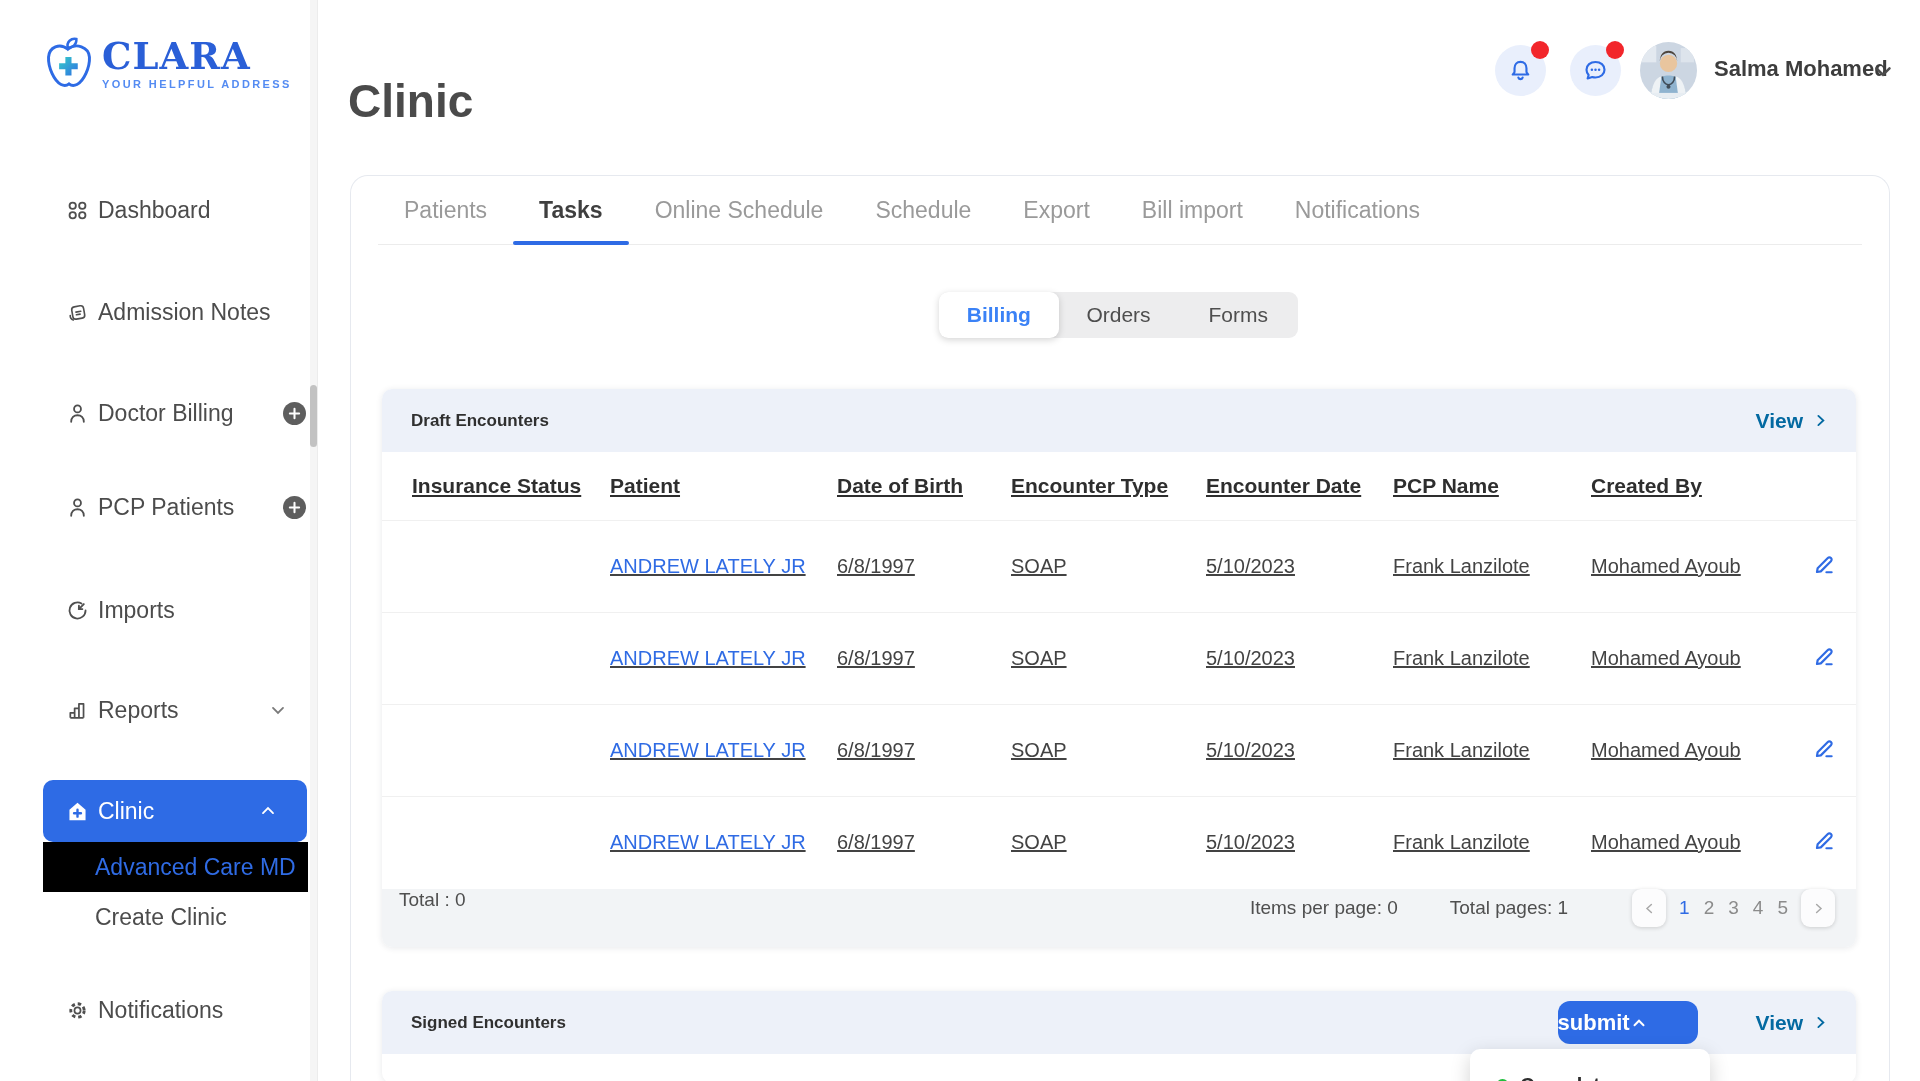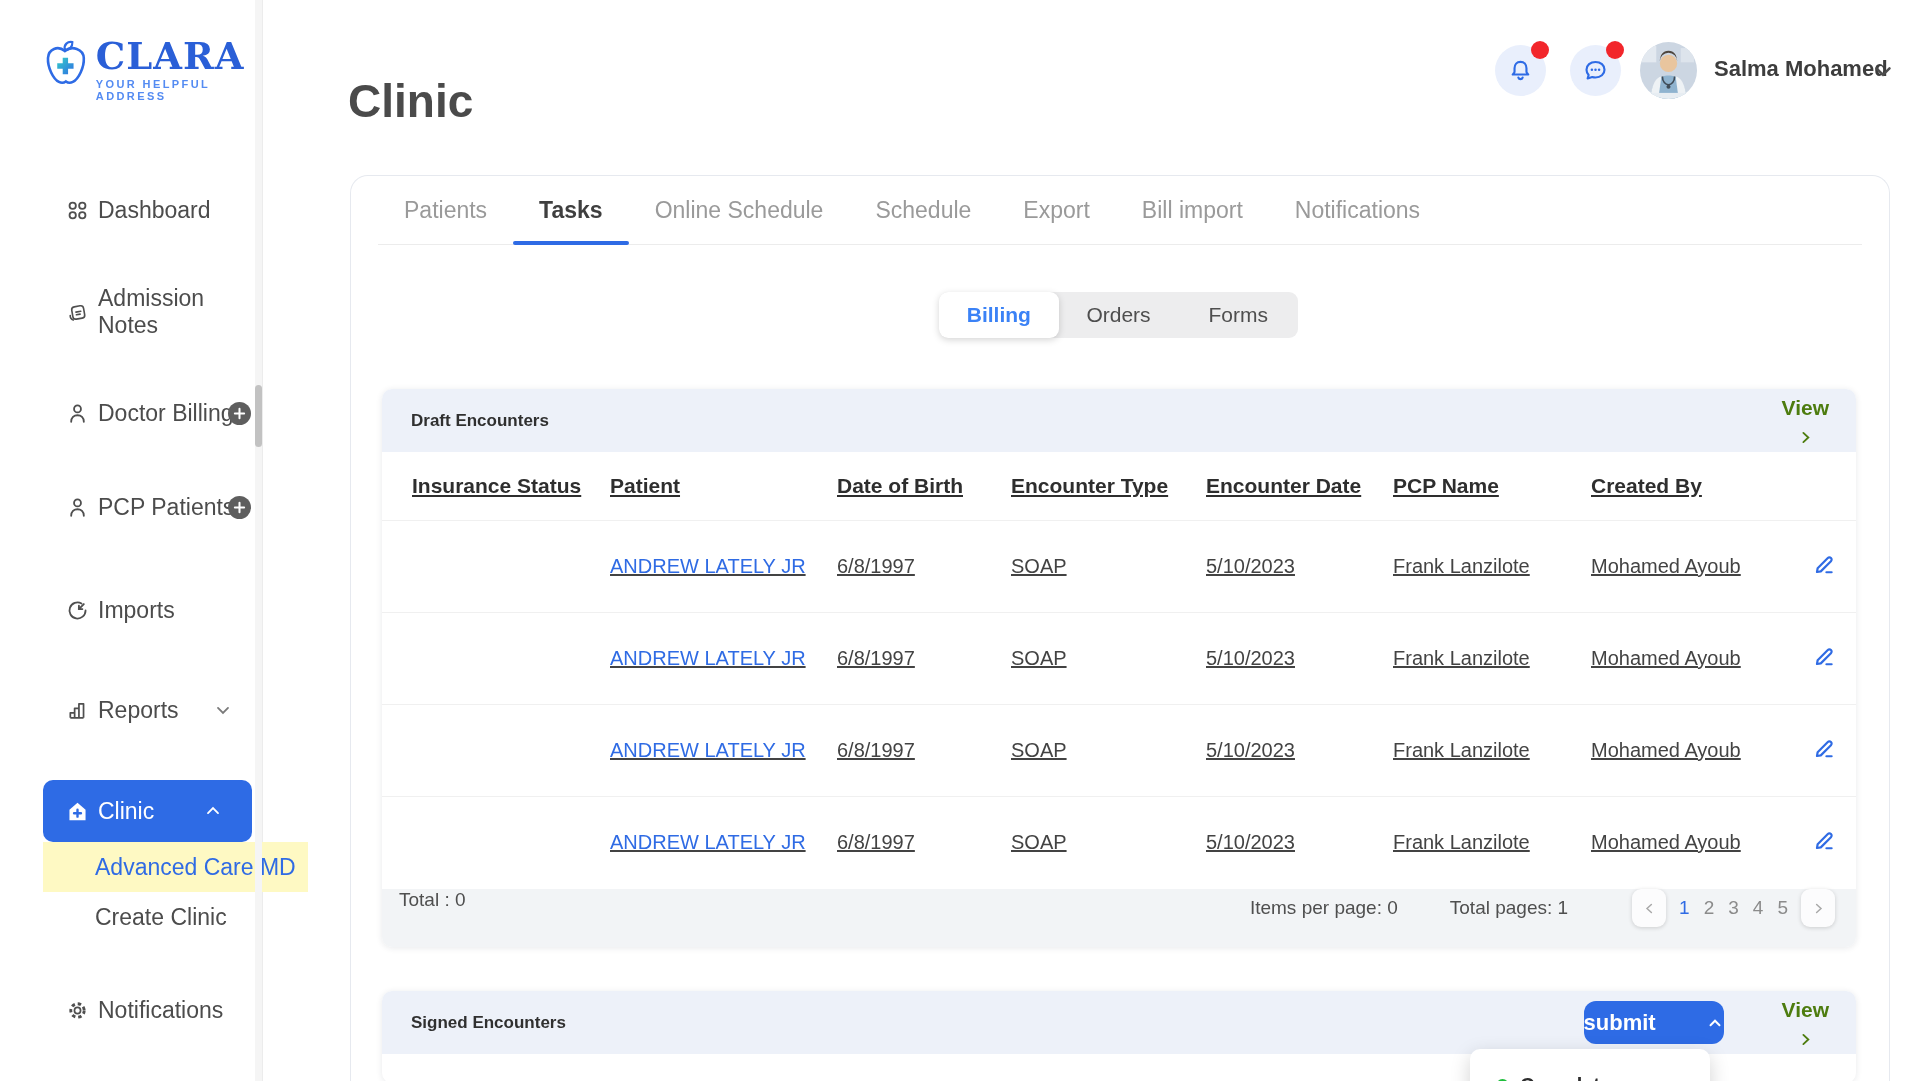--- a/index.html
+++ b/index.html
@@ -1,41 +1,41 @@
 <!DOCTYPE html>
 <html><head>
 <meta charset="utf-8">
 <style>
   * { margin:0; padding:0; box-sizing:border-box; }
   html,body { background:#fff; }
   .app{position:relative;width:1920px;height:1081px;overflow:hidden;background:#fff;
        font-family:"Liberation Sans","DejaVu Sans",sans-serif;color:#444;}
 
   
-  .sidebar{position:absolute;left:0;top:0;width:263px;height:100%;background:#fff;border-right:1px solid #ececec;}
+  .sidebar{position:absolute;left:0;top:0;width:318px;height:100%;background:#fff;border-right:1px solid #ececec;}
   .sb-track{position:absolute;top:0;right:0;width:7px;height:100%;background:#f5f5f5;}
   .sb-thumb{position:absolute;top:385px;right:0;width:7px;height:62px;background:#c2c2c2;border-radius:4px;}
   .logo{position:absolute;left:44px;top:36px;display:flex;align-items:flex-start;}
   .logo-text{margin-left:8px;}
   .logo-name{font-family:"DejaVu Serif","Liberation Serif",serif;font-weight:700;font-size:37px;line-height:40px;color:#2a5fd7;letter-spacing:1px;}
   .logo-tagline{font-size:11px;letter-spacing:2.4px;color:#548bf2;margin-top:2px;font-weight:700;}
   .nav-item{position:absolute;left:0;right:0;height:56px;display:flex;align-items:center;padding-left:66px;
             font-size:23px;color:#4c4c4c;cursor:pointer;}
   .nav-icon{width:23px;height:23px;margin-right:9px;display:flex;align-items:center;color:#4f4f4f;flex:none;}
   .nav-icon svg{width:23px;height:23px;}
   .nav-item.active{left:43px;right:10px;height:62px;padding-left:23px;background:#2E6BE5;border-radius:10px;color:#fff;}
   .nav-item.active .nav-icon{color:#fff;}
   .chev{position:absolute;right:29px;width:20px;height:20px;color:#7a7a7a;}
   .nav-item.active .chev{color:#fff;}
   .plus-badge{position:absolute;right:11px;width:23px;height:23px;border-radius:50%;background:#5e5e5e;
               display:flex;align-items:center;justify-content:center;cursor:pointer;}
   .plus-badge svg{width:13px;height:13px;color:#fff;}
   .nav-sub{position:absolute;left:43px;width:265px;height:50px;display:flex;align-items:center;
            padding-left:52px;font-size:23px;color:#4c4c4c;cursor:pointer;}
-  .nav-sub.active{background:#fef9c3;color:#2f6be4;}
+  .nav-sub.active{background:#000000;color:#2f6be4;}
 
   
   .main{position:absolute;left:318px;top:0;right:0;bottom:0;}
   .greeting{position:absolute;left:30px;top:38px;font-size:29px;color:#9e9e9e;}
   .page-title{position:absolute;left:30px;top:74px;font-size:46px;font-weight:700;color:#4a4a4a;line-height:1.2;}
   .icon-circle{position:absolute;width:51px;height:51px;border-radius:50%;background:#e9effc;border:none;cursor:pointer;
                display:flex;align-items:center;justify-content:center;color:#2E6BE5;}
   .icon-circle svg{width:27px;height:27px;}
   .badge-dot{position:absolute;top:-4px;right:-3px;width:18px;height:18px;border-radius:50%;}
   .avatar{position:absolute;left:1322px;top:42px;width:57px;height:57px;border-radius:50%;overflow:hidden;cursor:pointer;}
@@ -54,26 +54,26 @@
              display:grid;grid-template-columns:1fr 1fr 1fr;}
   .segment{display:flex;align-items:center;justify-content:center;font-size:21px;color:#4e4e4e;cursor:pointer;border-radius:9px;}
   .segment.active{background:#fff;box-shadow:0 2px 7px rgba(0,0,0,.17);font-weight:700;color:#3b82f6;}
 
   .panel{position:absolute;left:31px;width:1474px;background:#fff;border-radius:10px;box-shadow:0 1px 6px rgba(30,40,60,.10);}
   .panel.draft{top:213px;height:558px;}
   .panel.signed{top:815px;height:92px;}
   .panel-header{height:63px;background:#edf1f9;border-radius:10px 10px 0 0;display:flex;align-items:center;
                 padding:0 27px 0 29px;}
   .panel-title{font-size:17px;font-weight:700;color:#303030;}
-  .view-link{margin-left:auto;display:flex;align-items:center;gap:9px;color:#4d7c0f;font-size:21px;font-weight:700;
-             cursor:pointer;background:none;border:none;flex-direction:column;}
+  .view-link{margin-left:auto;display:flex;align-items:center;gap:9px;color:#0369a1;font-size:21px;font-weight:700;
+             cursor:pointer;background:none;border:none;}
   .view-link svg{width:17px;height:17px;}
   .signed .view-link{margin-left:58px;}
   .submit-btn{margin-left:auto;width:140px;height:43px;border:none;border-radius:12px;background:#2E6BE5;color:#fff;
-              font-size:22px;font-weight:700;display:flex;align-items:center;justify-content:space-between;cursor:pointer;
+              font-size:22px;font-weight:700;display:flex;align-items:center;justify-content:flex-start;cursor:pointer;
               font-family:inherit;}
   .submit-btn svg{width:18px;height:18px;}
 
   .row{display:grid;grid-template-columns:198px 227px 174px 195px 187px 198px 219px 1fr;
        padding-left:30px;align-items:center;text-decoration:underline;}
   .thead{height:68px;font-size:21px;font-weight:700;color:#2e2e2e;}
   .trow{height:92px;border-top:1px solid #f0f0f0;font-size:20px;color:#434343;}
   .dot{width:26px;height:26px;border-radius:50%;margin-left:57px;}
   .patient-link{color:#2f6be4;cursor:pointer;text-decoration:none;}
   .edit-btn{background:none;border:none;cursor:pointer;color:#2f6be4;width:30px;height:30px;}

